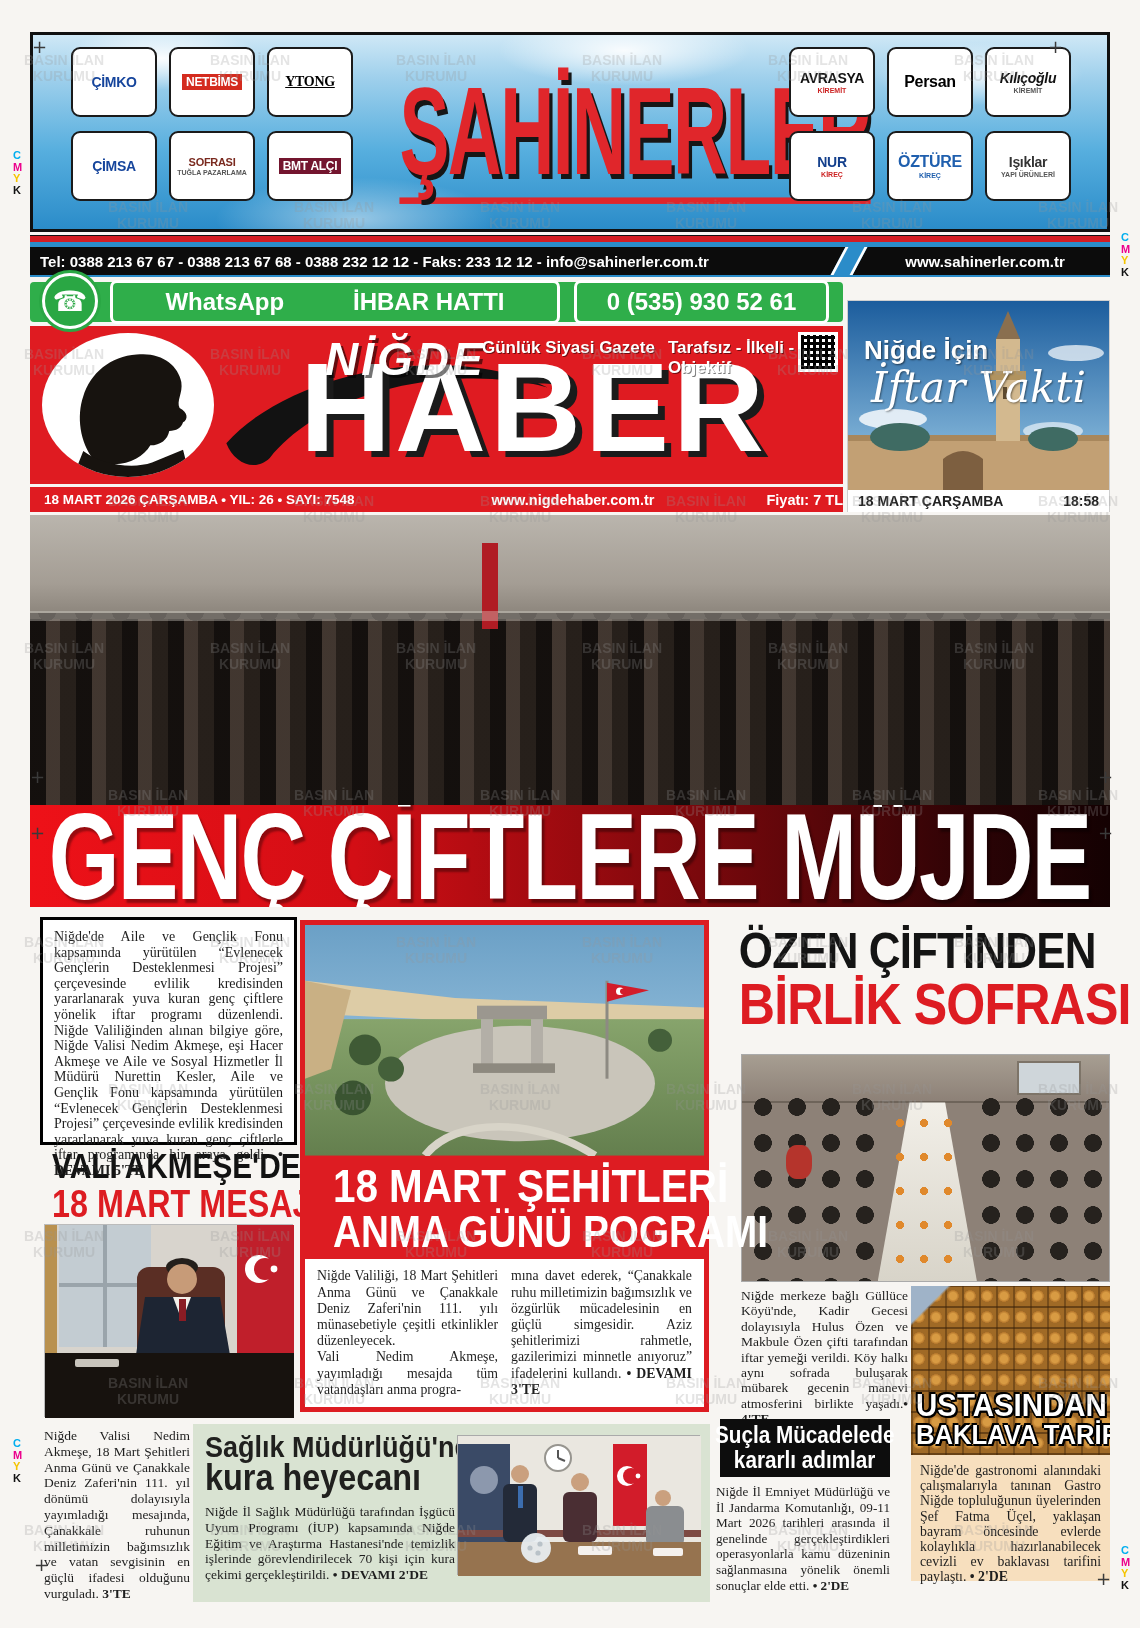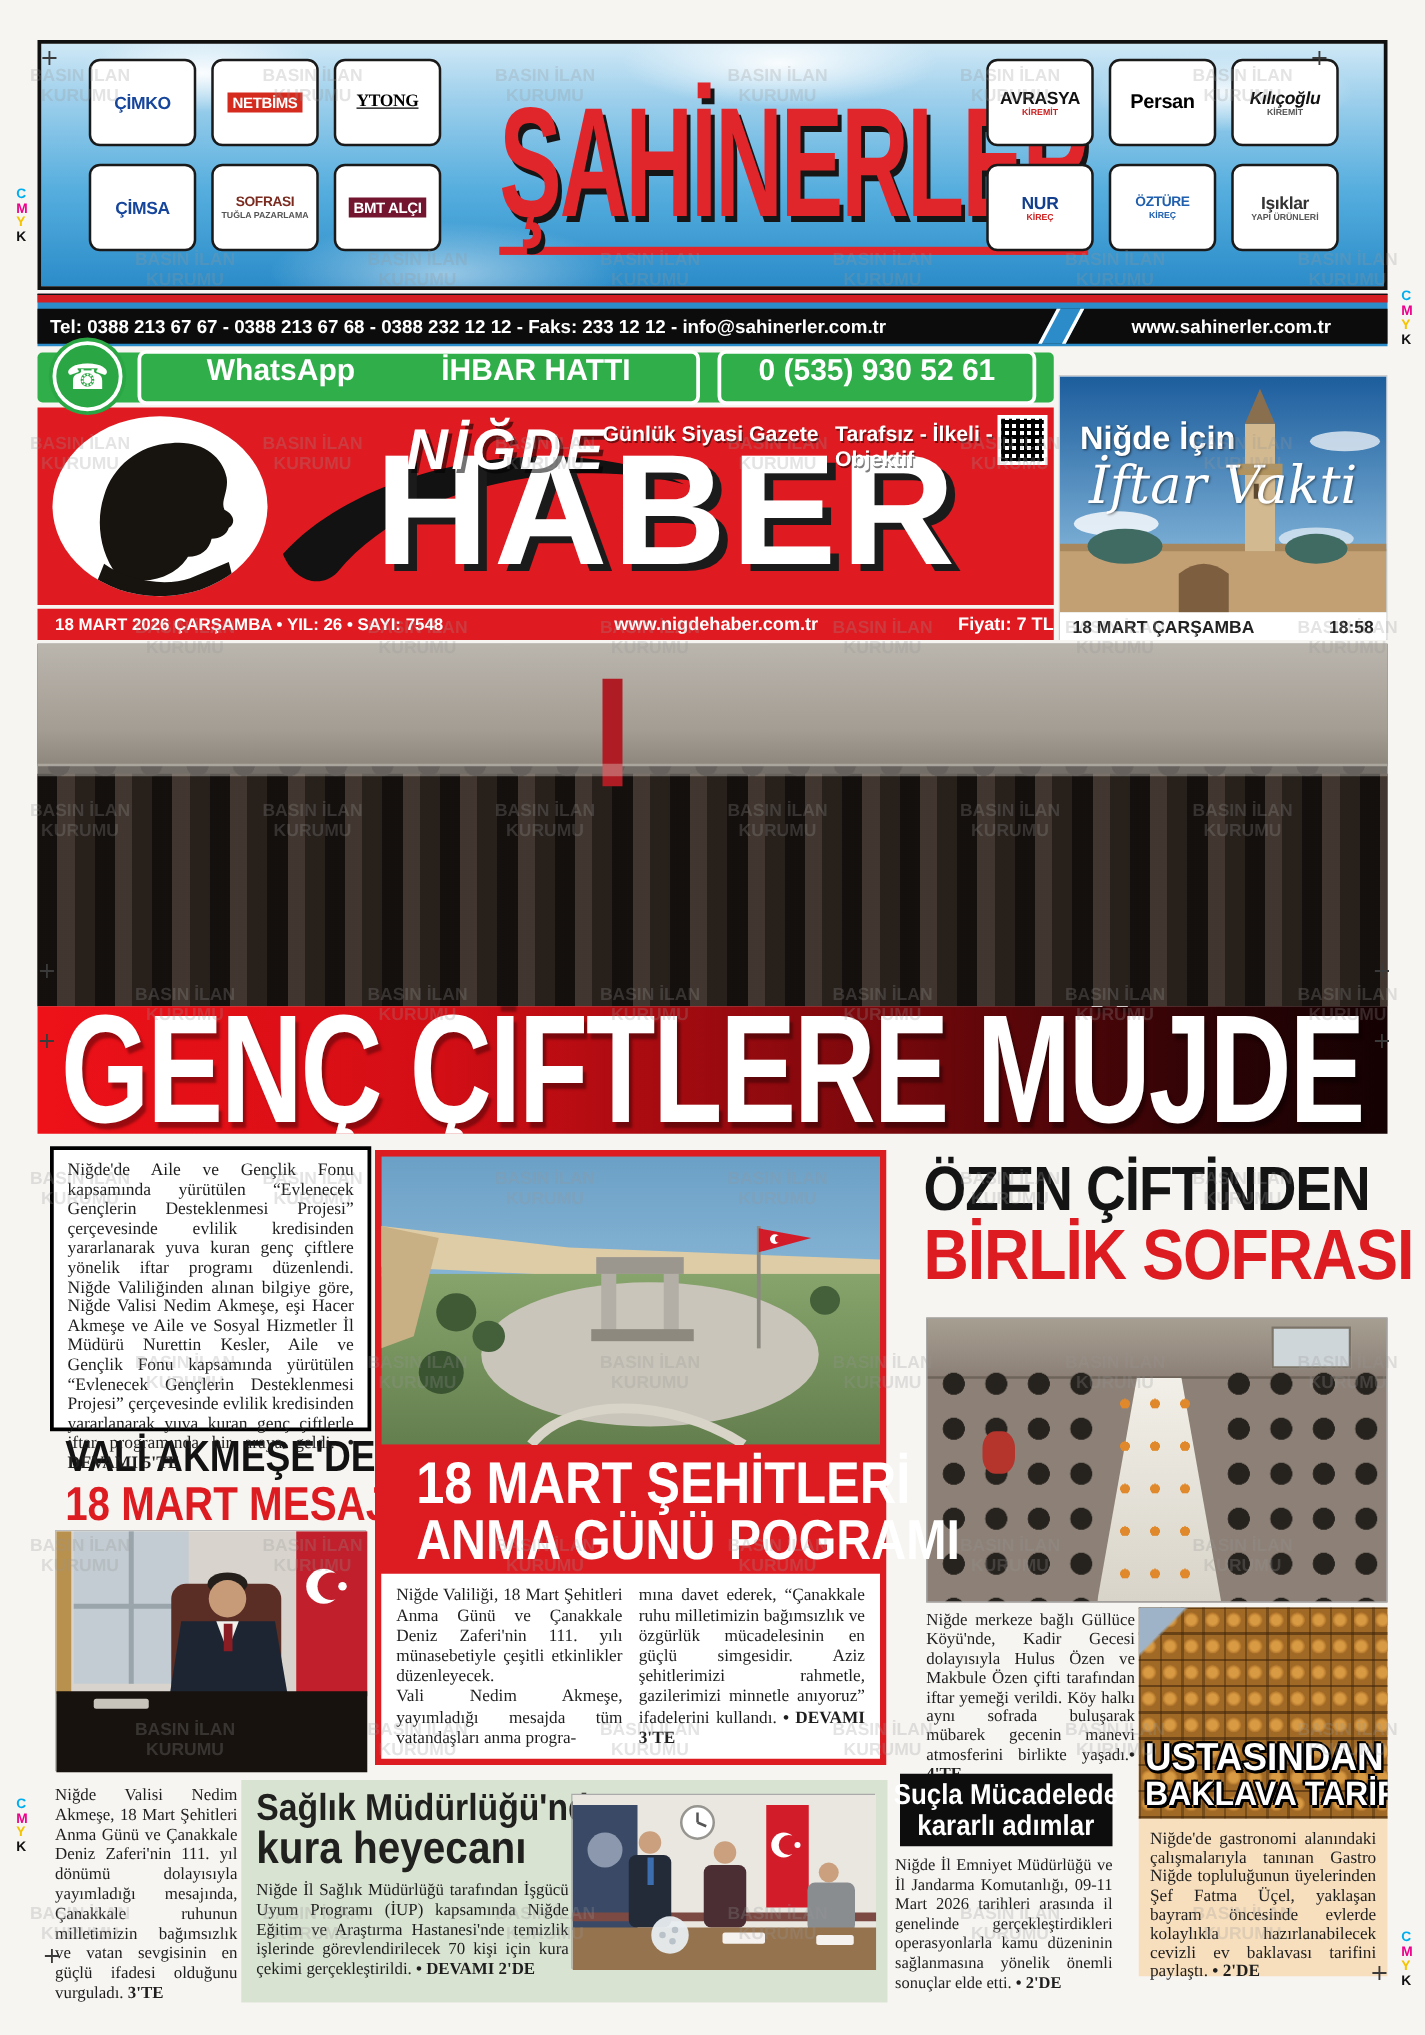--- a/index.html
+++ b/index.html
@@ -41,37 +41,37 @@
   .lb0 .logo-main{color:#16459c}
   .lb1 .logo-main{background:#d42b1e;color:#fff;padding:1px 4px;font-size:12px}
   .lb2 .logo-main{color:#000;text-decoration:underline;font-family:"Liberation Serif",serif}
   .lb3 .logo-main{color:#16459c}
   .lb4 .logo-main{color:#7a2a1f;font-size:11px}
   .lb5 .logo-main{background:#73152e;color:#fff;padding:1px 4px;font-size:12px}
   .rb0 .logo-main{color:#111} .rb0 .logo-sub{color:#c22}
   .rb1 .logo-main{color:#000;font-size:16px}
   .rb2 .logo-main{color:#111;font-style:italic}
   .rb3 .logo-main{color:#133f8c} .rb3 .logo-sub{color:#c22}
-  .rb4 .logo-main{color:#1f5fae;font-size:11px} .rb4 .logo-sub{color:#1f5fae}
+  .rb4 .logo-main{color:#1f5fae;font-size:16px} .rb4 .logo-sub{color:#1f5fae}
   .rb5 .logo-main{color:#333}
   .banner-title-wrap { position:absolute; left:300px; top:14px; width:460px; height:172px; display:flex; align-items:center; }
   .h-brand { font-size:96px; color:#e0262b; letter-spacing:-2px; transform:scale(.78,1.3); text-shadow:4px 4px 0 #161616; border-bottom:5px solid #e0262b; line-height:1.05; }
 
   
   .contact-bar { left:30px; top:235px; width:1080px; height:42px; background:linear-gradient(180deg,#2b8cc9,#2b8cc9); z-index:2; }
   .red-rule { height:7px; background:#d31d23; border-top:1px solid #111; }
   .black-bar { margin-top:5px; height:28px; background:#0c0c0c; display:flex; align-items:center; color:#fff; font-weight:bold; font-size:15px; }
   .black-bar .tel { padding-left:10px; flex:1; white-space:nowrap; }
   .diag { width:22px; height:100%; background:#2b8cc9; transform:skewX(-28deg); border-left:3px solid #fff; border-right:3px solid #fff; }
   .black-bar .site { width:250px; text-align:center; }
 
   
   .wa-bar { left:30px; top:282px; width:813px; height:40px; background:#2fae4a; border-radius:4px; display:flex; align-items:center; z-index:3; }
   .wa-icon { position:absolute; left:12px; top:-9px; width:56px; height:56px; background:#2aa744; border:3px solid #fff; border-radius:50%; display:flex; align-items:center; justify-content:center; box-shadow:0 0 0 3px #2aa744; color:#fff; font-size:28px; }
-  .wa-box { border:3px solid #fff; border-radius:7px; height:44px; display:flex; color:#fff; font-weight:bold; font-size:24px; }
+  .wa-box { border:3px solid #fff; border-radius:7px; height:44px; display:flex; align-items:center; color:#fff; font-weight:bold; font-size:24px; }
   .wa-box1 { margin-left:80px; width:450px; justify-content:space-around; padding:0 18px; }
   .wa-box2 { margin-left:14px; width:255px; justify-content:center; }
 
   
   .masthead { left:30px; top:326px; width:813px; height:158px; background:#df1b21; z-index:2; overflow:hidden; }
   .ata-oval { position:absolute; left:12px; top:7px; width:172px; height:144px; background:#fff; border-radius:50%; overflow:hidden; z-index:3; }
   .mh-swoosh { position:absolute; left:185px; top:28px; width:340px; height:130px; z-index:1; }
   .mh-nigde { position:absolute; left:295px; top:6px; font-size:46px; font-weight:bold; font-style:italic; color:#fff; letter-spacing:3px; z-index:4; text-shadow:3px 3px 0 rgba(0,0,0,.55); }
   .mh-haber { position:absolute; left:198px; top:22px; width:612px; text-align:center; font-size:126px; line-height:.95; font-weight:bold; color:#fff; letter-spacing:4px; z-index:2; text-shadow:7px 6px 0 #1b1b1b; }
   .mh-tag1 { position:absolute; left:452px; top:12px; font-size:17px; font-weight:bold; color:#fff; z-index:4; text-shadow:1px 1px 0 rgba(0,0,0,.5); }

